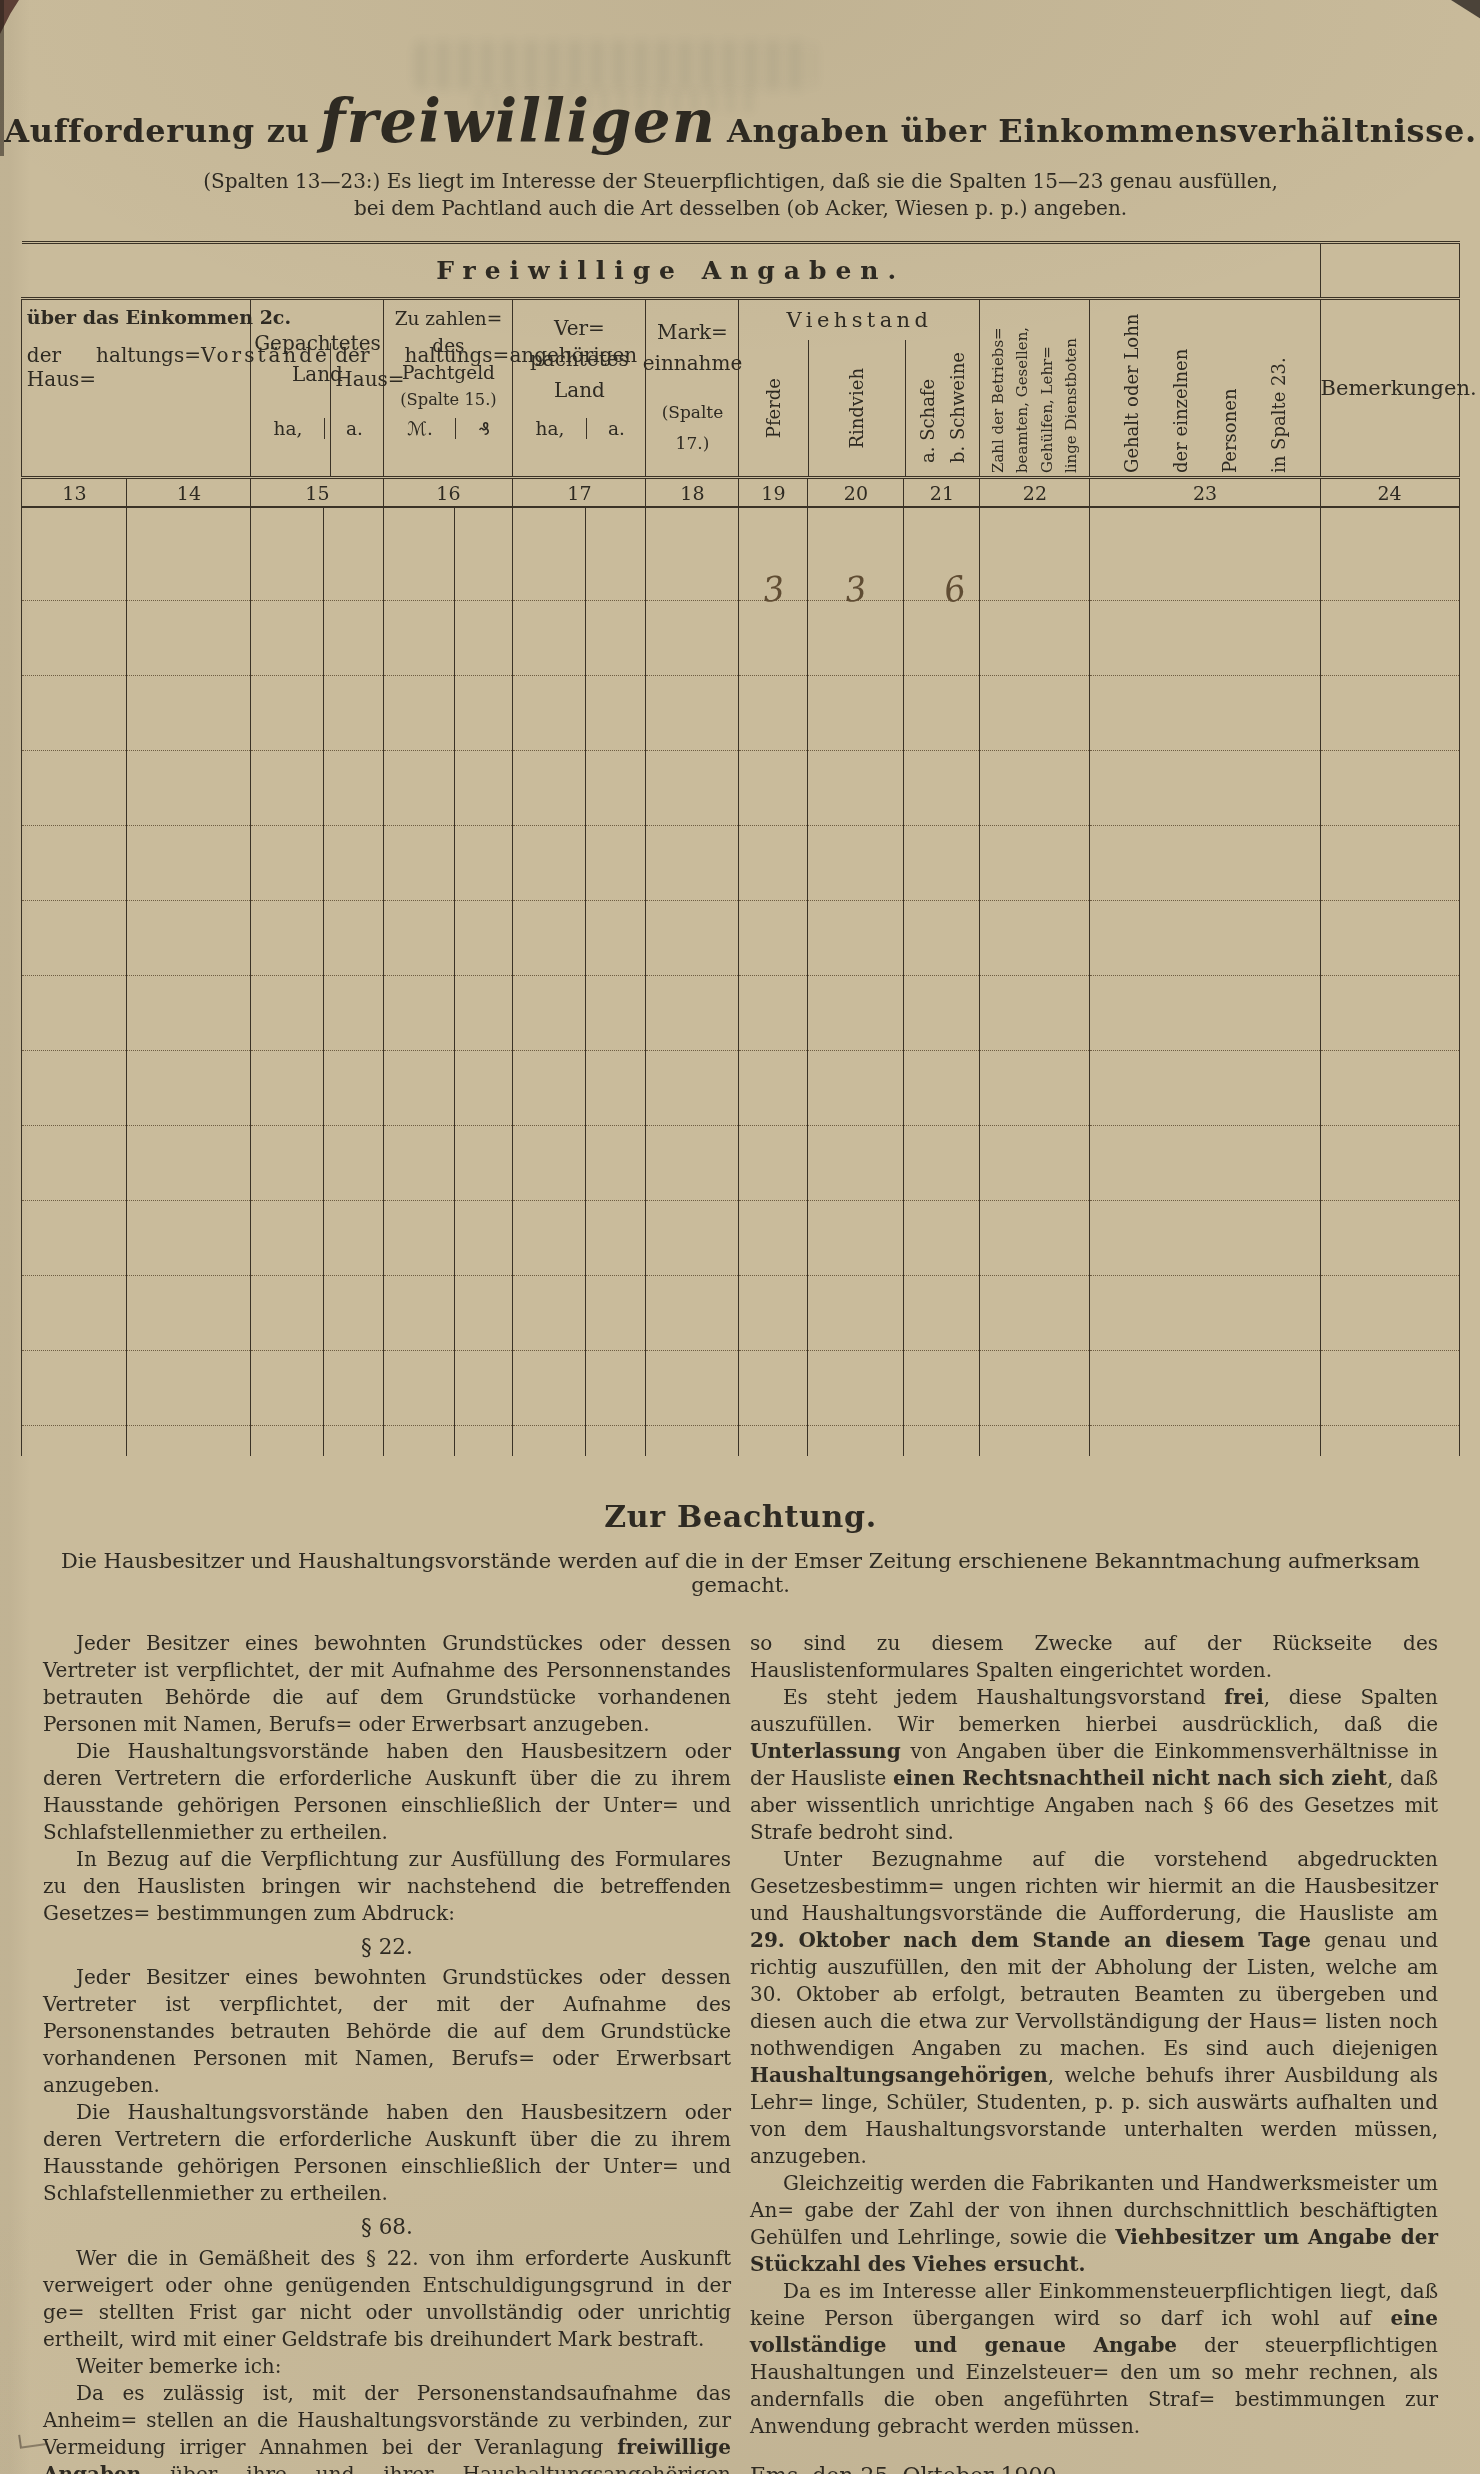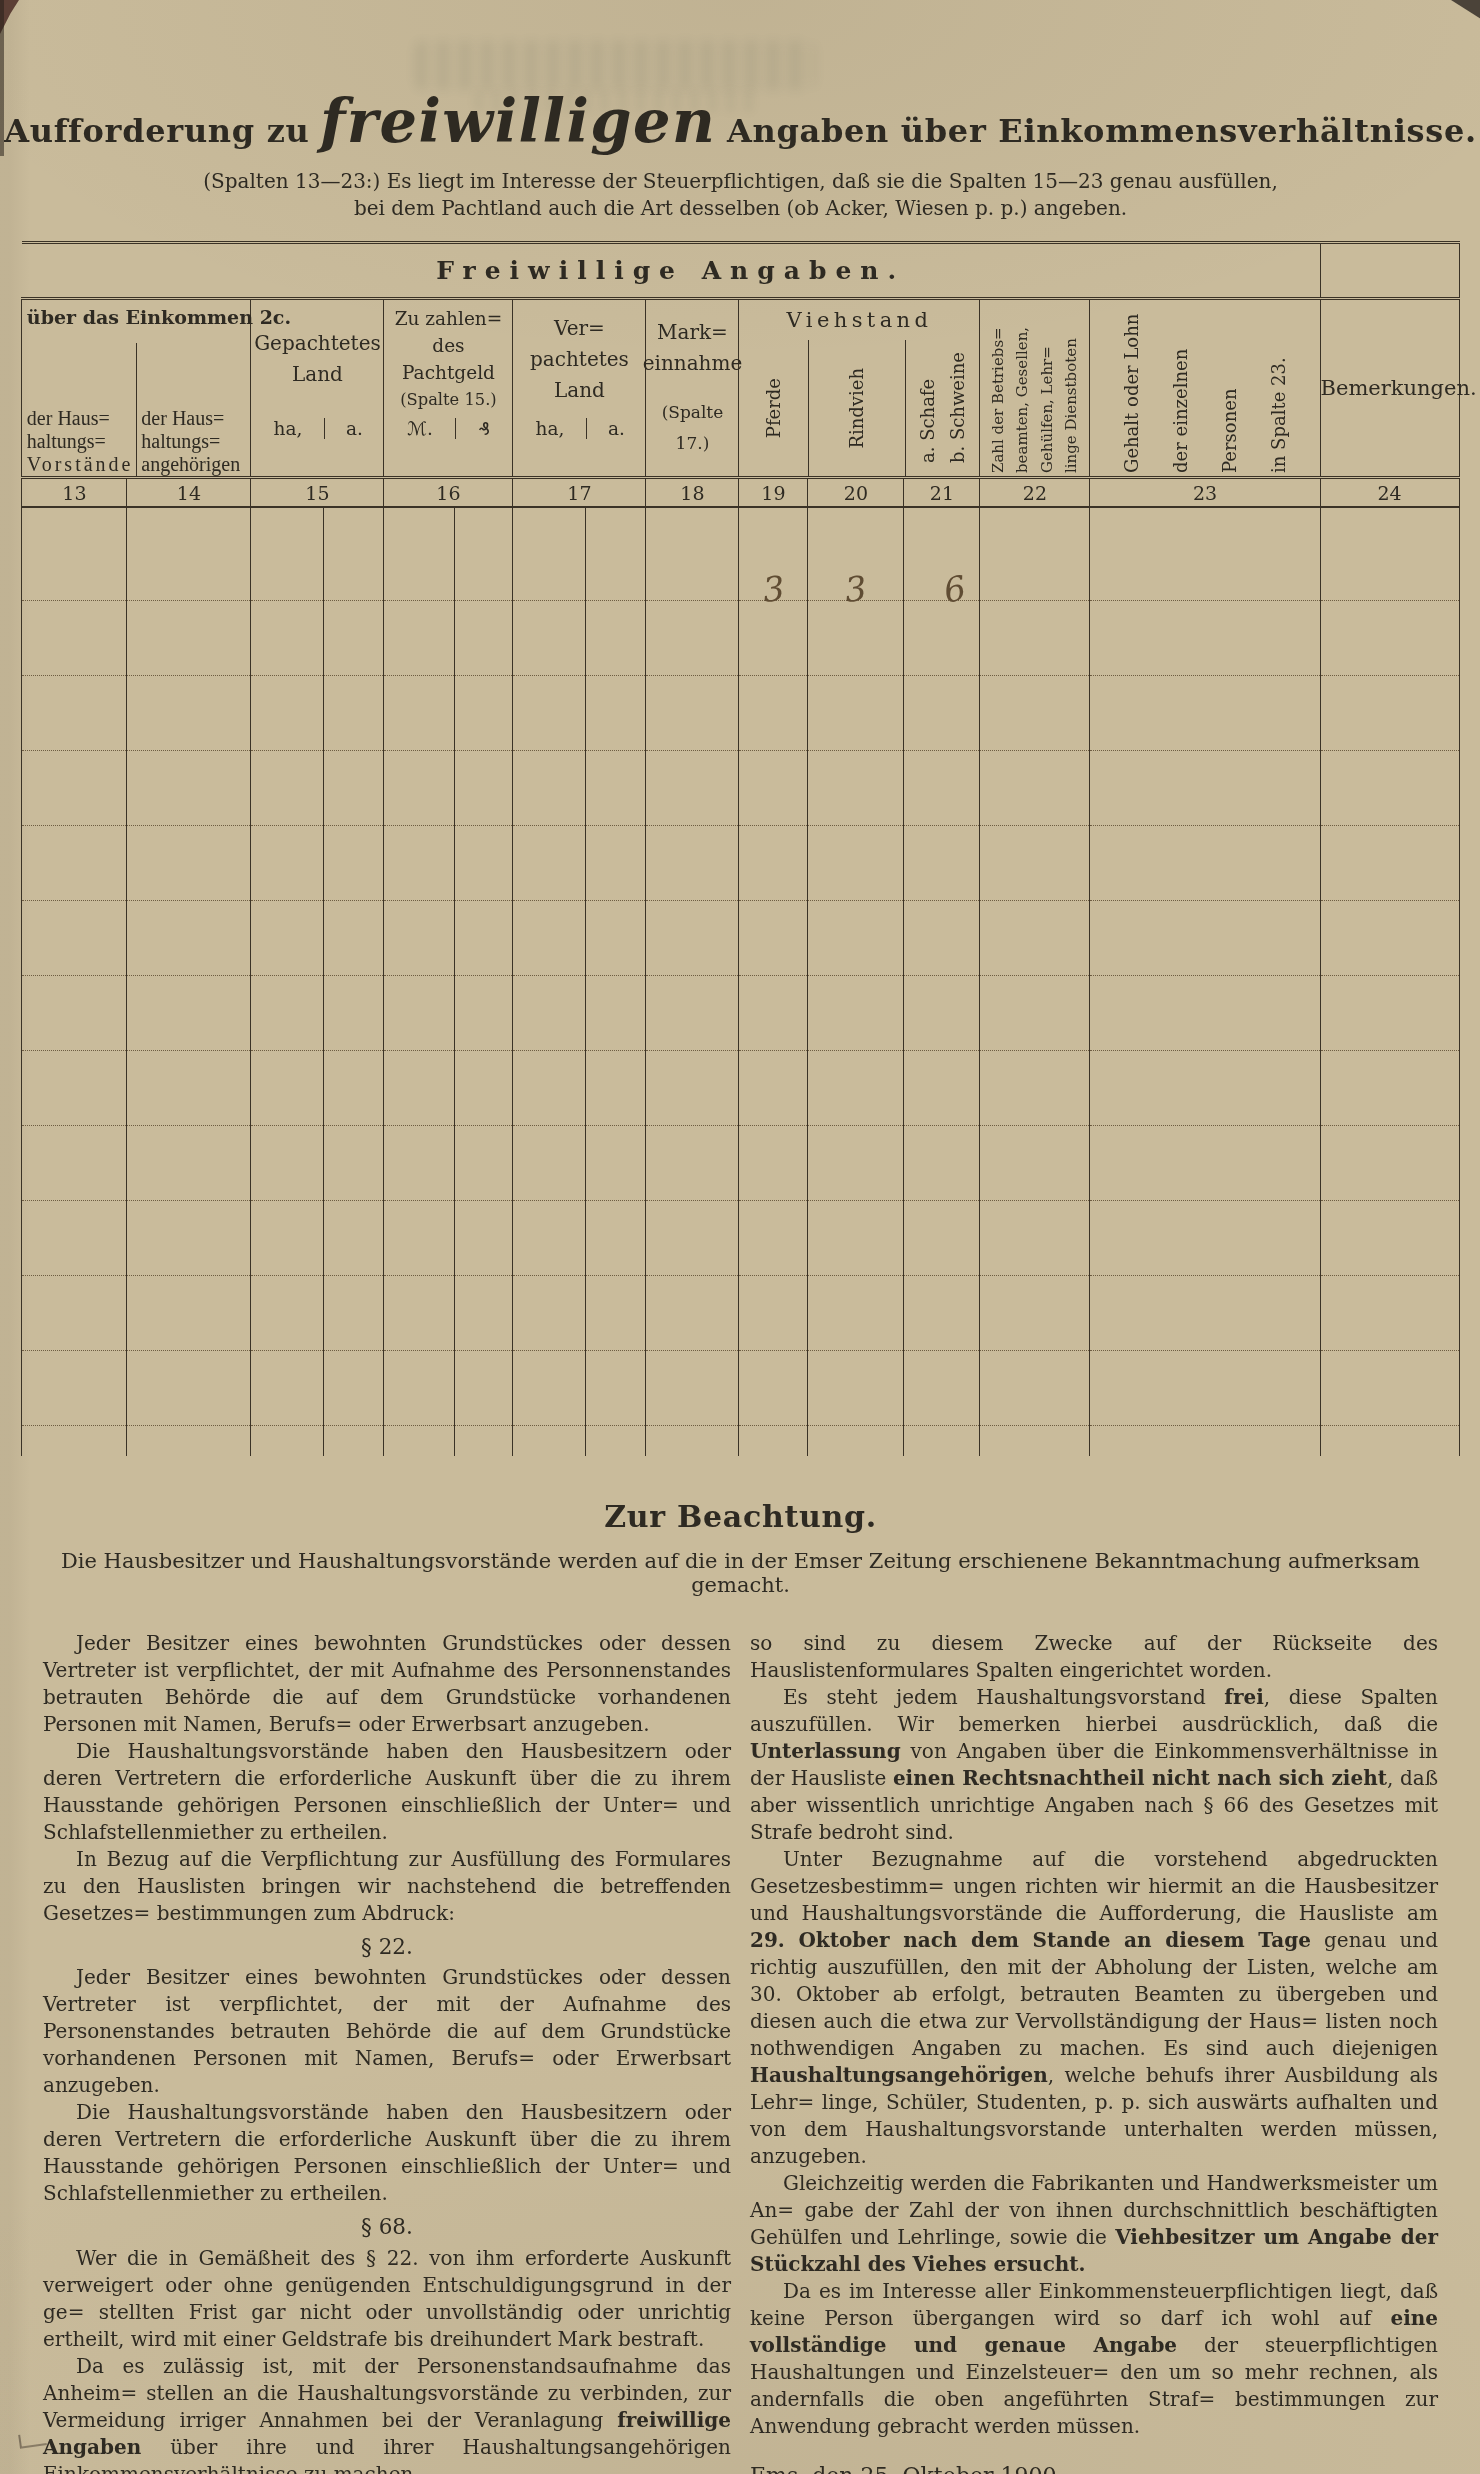--- a/index.html
+++ b/index.html
@@ -45,22 +45,22 @@
   tr.hdr td{height:176px;vertical-align:top;border-bottom:3.7px double var(--rule);}
   tr.hdr td.bl2, td.bl2{border-left:1.5px solid var(--rule);}
   td.bl1{border-left:0.7px solid var(--rule);}
   td.c13f{border-left:1.5px solid var(--rule);}
   td.lastc{border-right:1.5px solid var(--rule);}
   tr.hdr td.h24{border-right:1.5px solid var(--rule);vertical-align:middle;text-align:center;font-size:21px;}
 
   .grp{display:flex;flex-direction:column;height:176px;}
   .super{height:37px;font-size:19px;font-weight:700;text-align:left;padding:6px 3px 0 4.4px;white-space:nowrap;}
   .halves{flex:1;display:flex;}
-  .half{flex:1;display:flex;flex-direction:column;justify-content:flex-end;align-items:flex-start;
-    font-size:20px;padding-left:4.4px;font-family:Liberation Serif, serif;}
+  .half{flex:1;display:flex;flex-direction:row;justify-content:center;align-items:flex-start;
+    font-size:20px;padding-left:4.4px;}
   .half.r{border-left:1.5px solid var(--rule);}
   .sp{letter-spacing:3px;}
 
   .colv{display:flex;flex-direction:column;height:176px;}
   .lbl{flex:1;display:flex;flex-direction:column;align-items:center;justify-content:center;
     font-size:20px;line-height:31px;text-align:center;}
   .lbl.f4{font-size:18.5px;line-height:27px;}
   .lbl .small{font-size:16.3px;}
   .lbl .gap{margin-top:18px;font-size:17px;}
   .units{height:58px;display:flex;align-items:flex-start;}
@@ -509,20 +509,21 @@
     <div class="cols">
       <div class="col">
           <p class="p"><span>Jeder Besitzer eines bewohnten Grundstückes oder dessen Vertreter ist verpflichtet, der mit Aufnahme des Personnenstandes betrauten Behörde die auf dem Grundstücke vorhandenen Personen mit Namen, Berufs= oder Erwerbsart anzugeben.</span></p>
           <p class="p"><span>Die Haushaltungsvorstände haben den Hausbesitzern oder deren Vertretern die erforderliche Auskunft über die zu ihrem Hausstande gehörigen Personen einschließlich der Unter= und Schlafstellenmiether zu ertheilen.</span></p>
           <p class="p"><span>In Bezug auf die Verpflichtung zur Ausfüllung des Formulares zu den Hauslisten bringen wir nachstehend die betreffenden Gesetzes= bestimmungen zum Abdruck:</span></p>
           <p class="center"><span>§ 22.</span></p>
           <p class="p"><span>Jeder Besitzer eines bewohnten Grundstückes oder dessen Vertreter ist verpflichtet, der mit der Aufnahme des Personenstandes betrauten Behörde die auf dem Grundstücke vorhandenen Personen mit Namen, Berufs= oder Erwerbsart anzugeben.</span></p>
           <p class="p"><span>Die Haushaltungsvorstände haben den Hausbesitzern oder deren Vertretern die erforderliche Auskunft über die zu ihrem Hausstande gehörigen Personen einschließlich der Unter= und Schlafstellenmiether zu ertheilen.</span></p>
           <p class="center"><span>§ 68.</span></p>
           <p class="p"><span>Wer die in Gemäßheit des § 22. von ihm erforderte Auskunft verweigert oder ohne genügenden Entschuldigungsgrund in der ge= stellten Frist gar nicht oder unvollständig oder unrichtig ertheilt, wird mit einer Geldstrafe bis dreihundert Mark bestraft.</span></p>
+          <p class="p"><span>Weiter bemerke ich:</span></p>
           <p class="p"><span>Da es zulässig ist, mit der Personenstandsaufnahme das Anheim= stellen an die Haushaltungsvorstände zu verbinden, zur Vermeidung irriger Annahmen bei der Veranlagung </span><span class="b">freiwillige Angaben</span><span> über ihre und ihrer Haushaltungsangehörigen Einkommensverhältnisse zu machen,</span></p>
         </div>
       <div class="col">
         <div>
             <p class="p noind"><span>so sind zu diesem Zwecke auf der Rückseite des Hauslistenformulares Spalten eingerichtet worden.</span></p>
             <p class="p"><span>Es steht jedem Haushaltungsvorstand </span><span class="b">frei</span><span>, diese Spalten auszufüllen. Wir bemerken hierbei ausdrücklich, daß die </span><span class="b">Unterlassung</span><span> von Angaben über die Einkommensverhältnisse in der Hausliste </span><span class="b">einen Rechtsnachtheil nicht nach sich zieht</span><span>, daß aber wissentlich unrichtige Angaben nach § 66 des Gesetzes mit Strafe bedroht sind.</span></p>
             <p class="p"><span>Unter Bezugnahme auf die vorstehend abgedruckten Gesetzesbestimm= ungen richten wir hiermit an die Hausbesitzer und Haushaltungsvorstände die Aufforderung, die Hausliste am </span><span class="b">29. Oktober nach dem Stande an diesem Tage</span><span> genau und richtig auszufüllen, den mit der Abholung der Listen, welche am 30. Oktober ab erfolgt, betrauten Beamten zu übergeben und diesen auch die etwa zur Vervollständigung der Haus= listen noch nothwendigen Angaben zu machen. Es sind auch diejenigen </span><span class="b">Haushaltungsangehörigen</span><span>, welche behufs ihrer Ausbildung als Lehr= linge, Schüler, Studenten, p. p. sich auswärts aufhalten und von dem Haushaltungsvorstande unterhalten werden müssen, anzugeben.</span></p>
             <p class="p"><span>Gleichzeitig werden die Fabrikanten und Handwerksmeister um An= gabe der Zahl der von ihnen durchschnittlich beschäftigten Gehülfen und Lehrlinge, sowie die </span><span class="b">Viehbesitzer um Angabe der Stückzahl des Viehes ersucht.</span></p>
             <p class="p"><span>Da es im Interesse aller Einkommensteuerpflichtigen liegt, daß keine Person übergangen wird so darf ich wohl auf </span><span class="b">eine vollständige und genaue Angabe</span><span> der steuerpflichtigen Haushaltungen und Einzelsteuer= den um so mehr rechnen, als andernfalls die oben angeführten Straf= bestimmungen zur Anwendung gebracht werden müssen.</span></p>
           </div>

